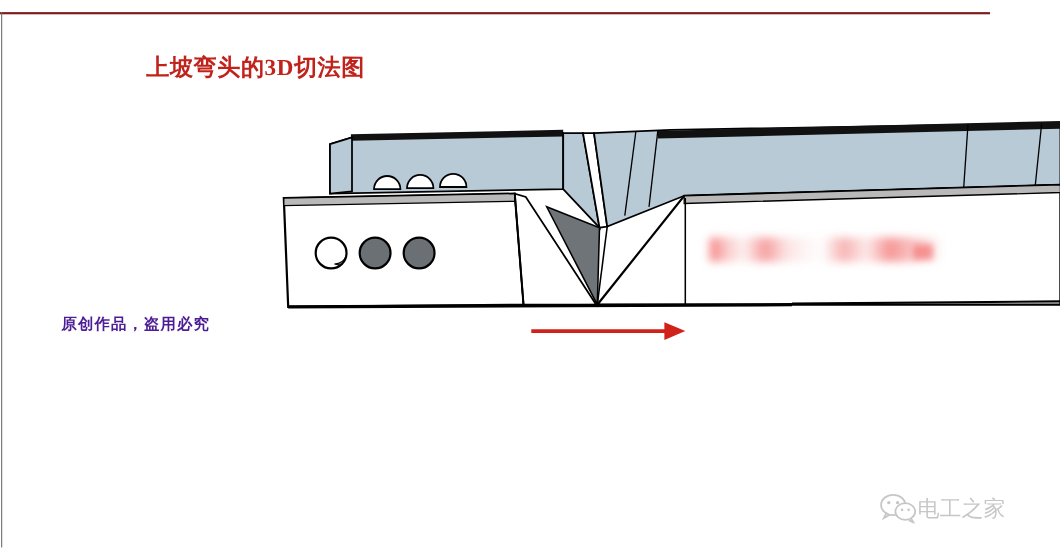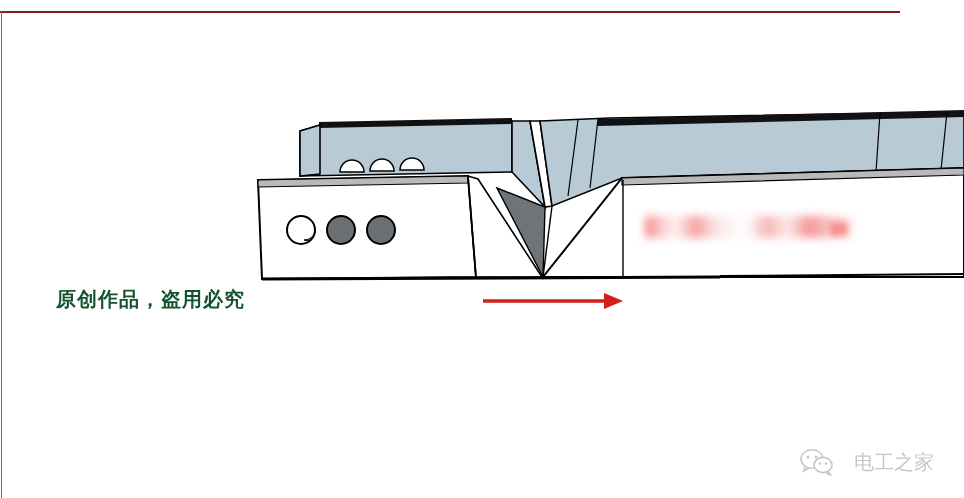--- a/index.html
+++ b/index.html
@@ -43,23 +43,23 @@
     font-size: 21px;
     font-weight: bold;
     color: #c0231c;
     letter-spacing: 0.5px;
     white-space: nowrap;
   }
   .copyright {
     position: absolute;
     left: 56px;
     top: 286px;
-    font-size: 20px;
+    font-size: 14px;
     font-weight: bold;
-    color: #14532d;
+    color: #4c1d95;
     letter-spacing: 1px;
     white-space: nowrap;
   }
   .caption {
     position: absolute;
     left: 468px;
     top: 327px;
     font-size: 20px;
     font-weight: bold;
     color: #c0231c;
@@ -111,21 +111,21 @@
     filter: blur(3px);
     border-radius: 2px;
   }
   
   .watermark {
     position: absolute;
     left: 800px;
     top: 448px;
     display: flex;
     align-items: center;
-    gap: 20px;
+    gap: 0;
     opacity: 0.42;
   }
   .watermark-text {
     font-size: 20px;
     color: #7a7a7a;
     font-family: "Liberation Sans", sans-serif;
     white-space: nowrap;
   }
 </style>
 </head>
@@ -198,20 +198,21 @@
         <line x1="483" y1="301" x2="606" y2="301" stroke="#d0211a" stroke-width="3.4"></line>
         <polygon points="604,293 623,301 604,309" fill="#d0211a"></polygon>
       </g>
 
     </g>
   </svg>
 
   <div class="censored-band"></div>
   <div class="censored-chip"></div>
 
+  <div class="title">上坡弯头的3D切法图</div>
 
   <div class="copyright">原创作品，盗用必究</div>
 
 
   <div class="watermark">
     <svg width="34" height="28" viewBox="0 0 34 28">
       <ellipse cx="12" cy="11" rx="11" ry="9.2" fill="none" stroke="#7a7a7a" stroke-width="1.6"></ellipse>
       <path d="M 6,18 L 3.5,23 L 9,20" fill="none" stroke="#7a7a7a" stroke-width="1.6"></path>
       <circle cx="8" cy="9" r="1.5" fill="#7a7a7a"></circle>
       <circle cx="16" cy="9" r="1.5" fill="#7a7a7a"></circle>

